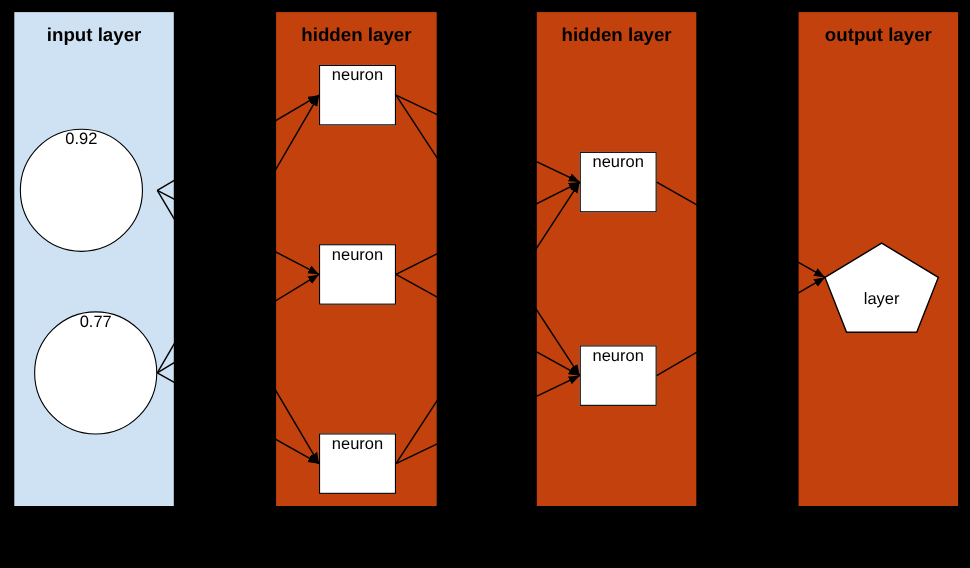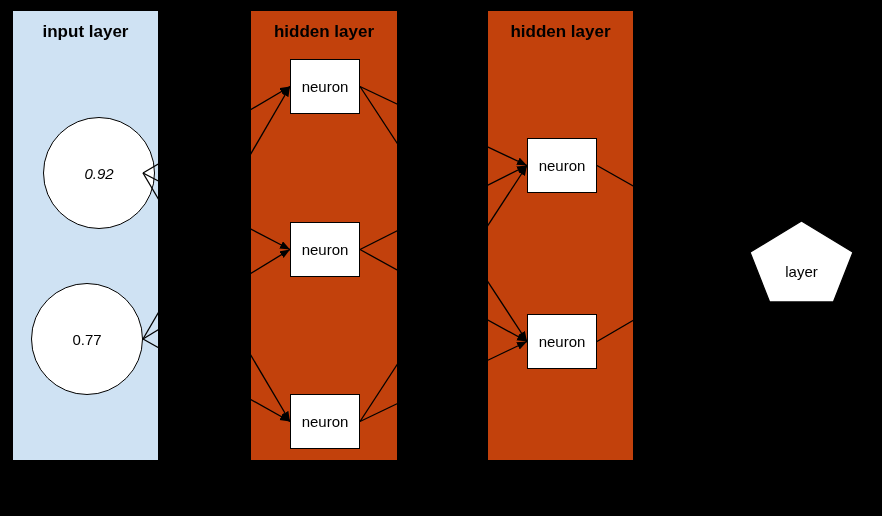--- a/index.html
+++ b/index.html
@@ -19,21 +19,21 @@
   .panel .title{
     padding-top:11px;
     text-align:center;
     font-weight:bold;
     font-size:17px;
     color:#000000;
     white-space:nowrap;
   }
   .node{
     position:absolute;
-    display:flex;align-items:center;justify-content:center;
+    display:flex;align-items:flex-start;justify-content:center;
     font-size:15px;color:#000000;
     background:#ffffff;
     border:1.3px solid #000000;
     box-sizing:border-box;
     z-index:2;
   }
   .node.circle{border-radius:50%;}
   .node.pentagon{
     background:transparent;border:none;
   }
@@ -58,22 +58,25 @@
 
   <div class="panel blue" style="left:13px;">
     <div class="title">input layer</div>
   </div>
   <div class="panel" style="left:251px;width:146px;">
     <div class="title">hidden layer</div>
   </div>
   <div class="panel" style="left:488px;">
     <div class="title">hidden layer</div>
   </div>
+  <div class="panel" style="left:726px;">
+    <div class="title">output layer</div>
+  </div>
 
-  <div class="node circle" style="left:43px;top:117px;width:112px;height:112px;font-style:italic;">
+  <div class="node circle" style="left:18px;top:117px;width:112px;height:112px;">
     <span>0.92</span>
   </div>
   <div class="node circle" style="left:31px;top:283px;width:112px;height:112px;">
     <span>0.77</span>
   </div>
 
   <div class="node" style="left:290px;top:59px;width:70px;height:55px;">
     <span>neuron</span>
   </div>
   <div class="node" style="left:290px;top:222px;width:70px;height:55px;">

